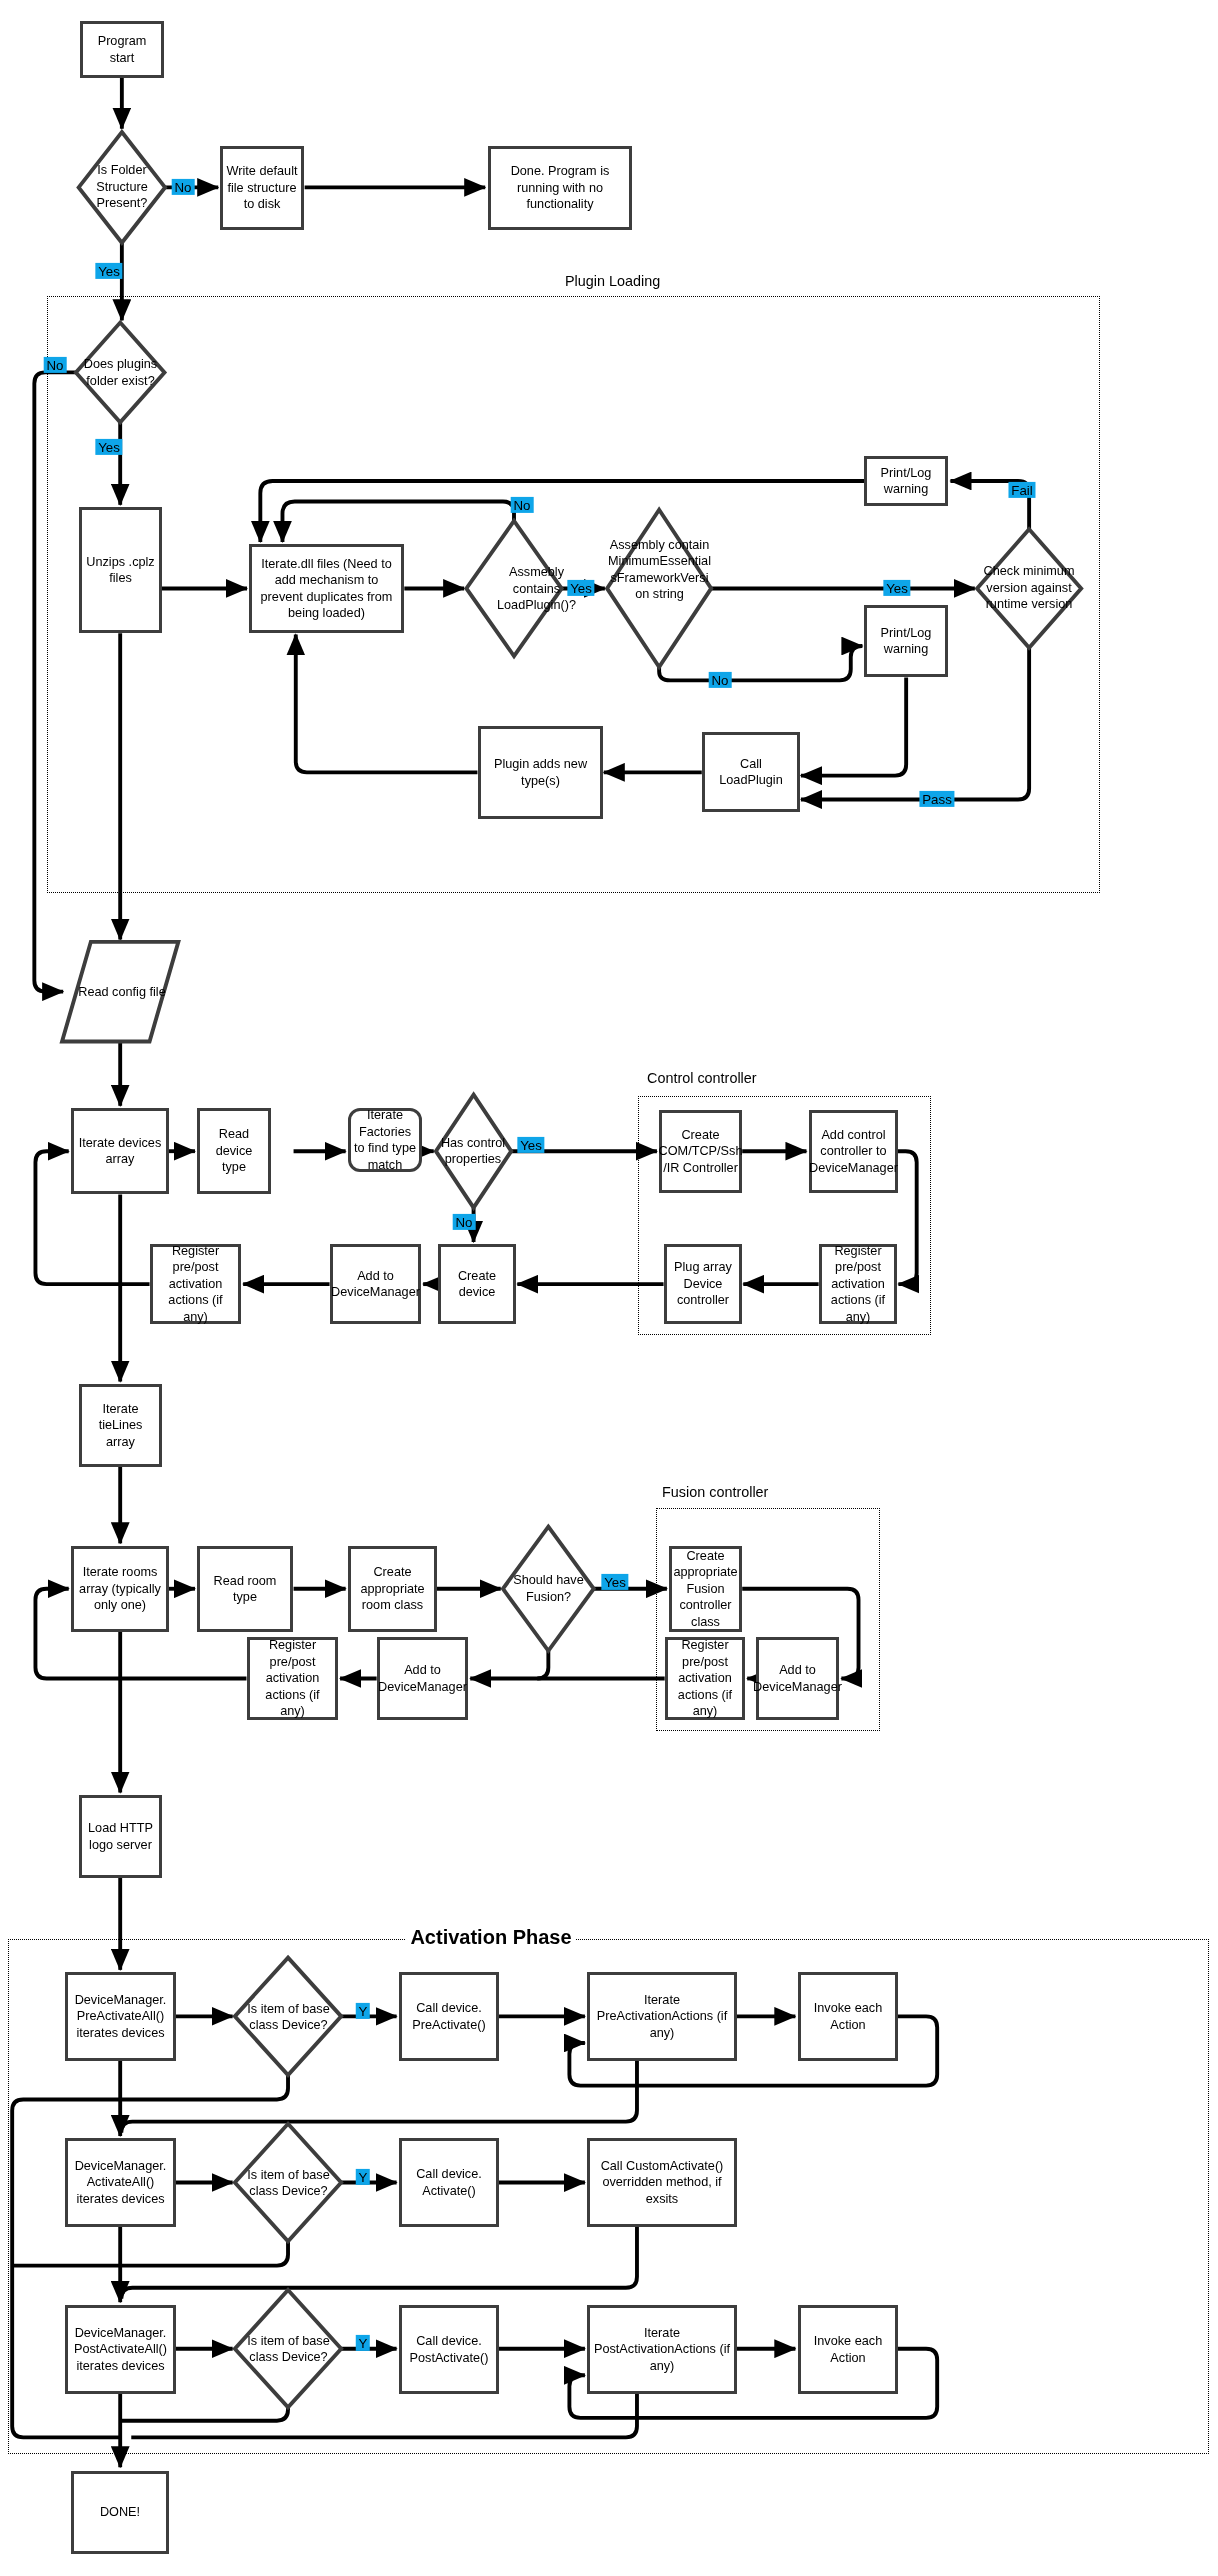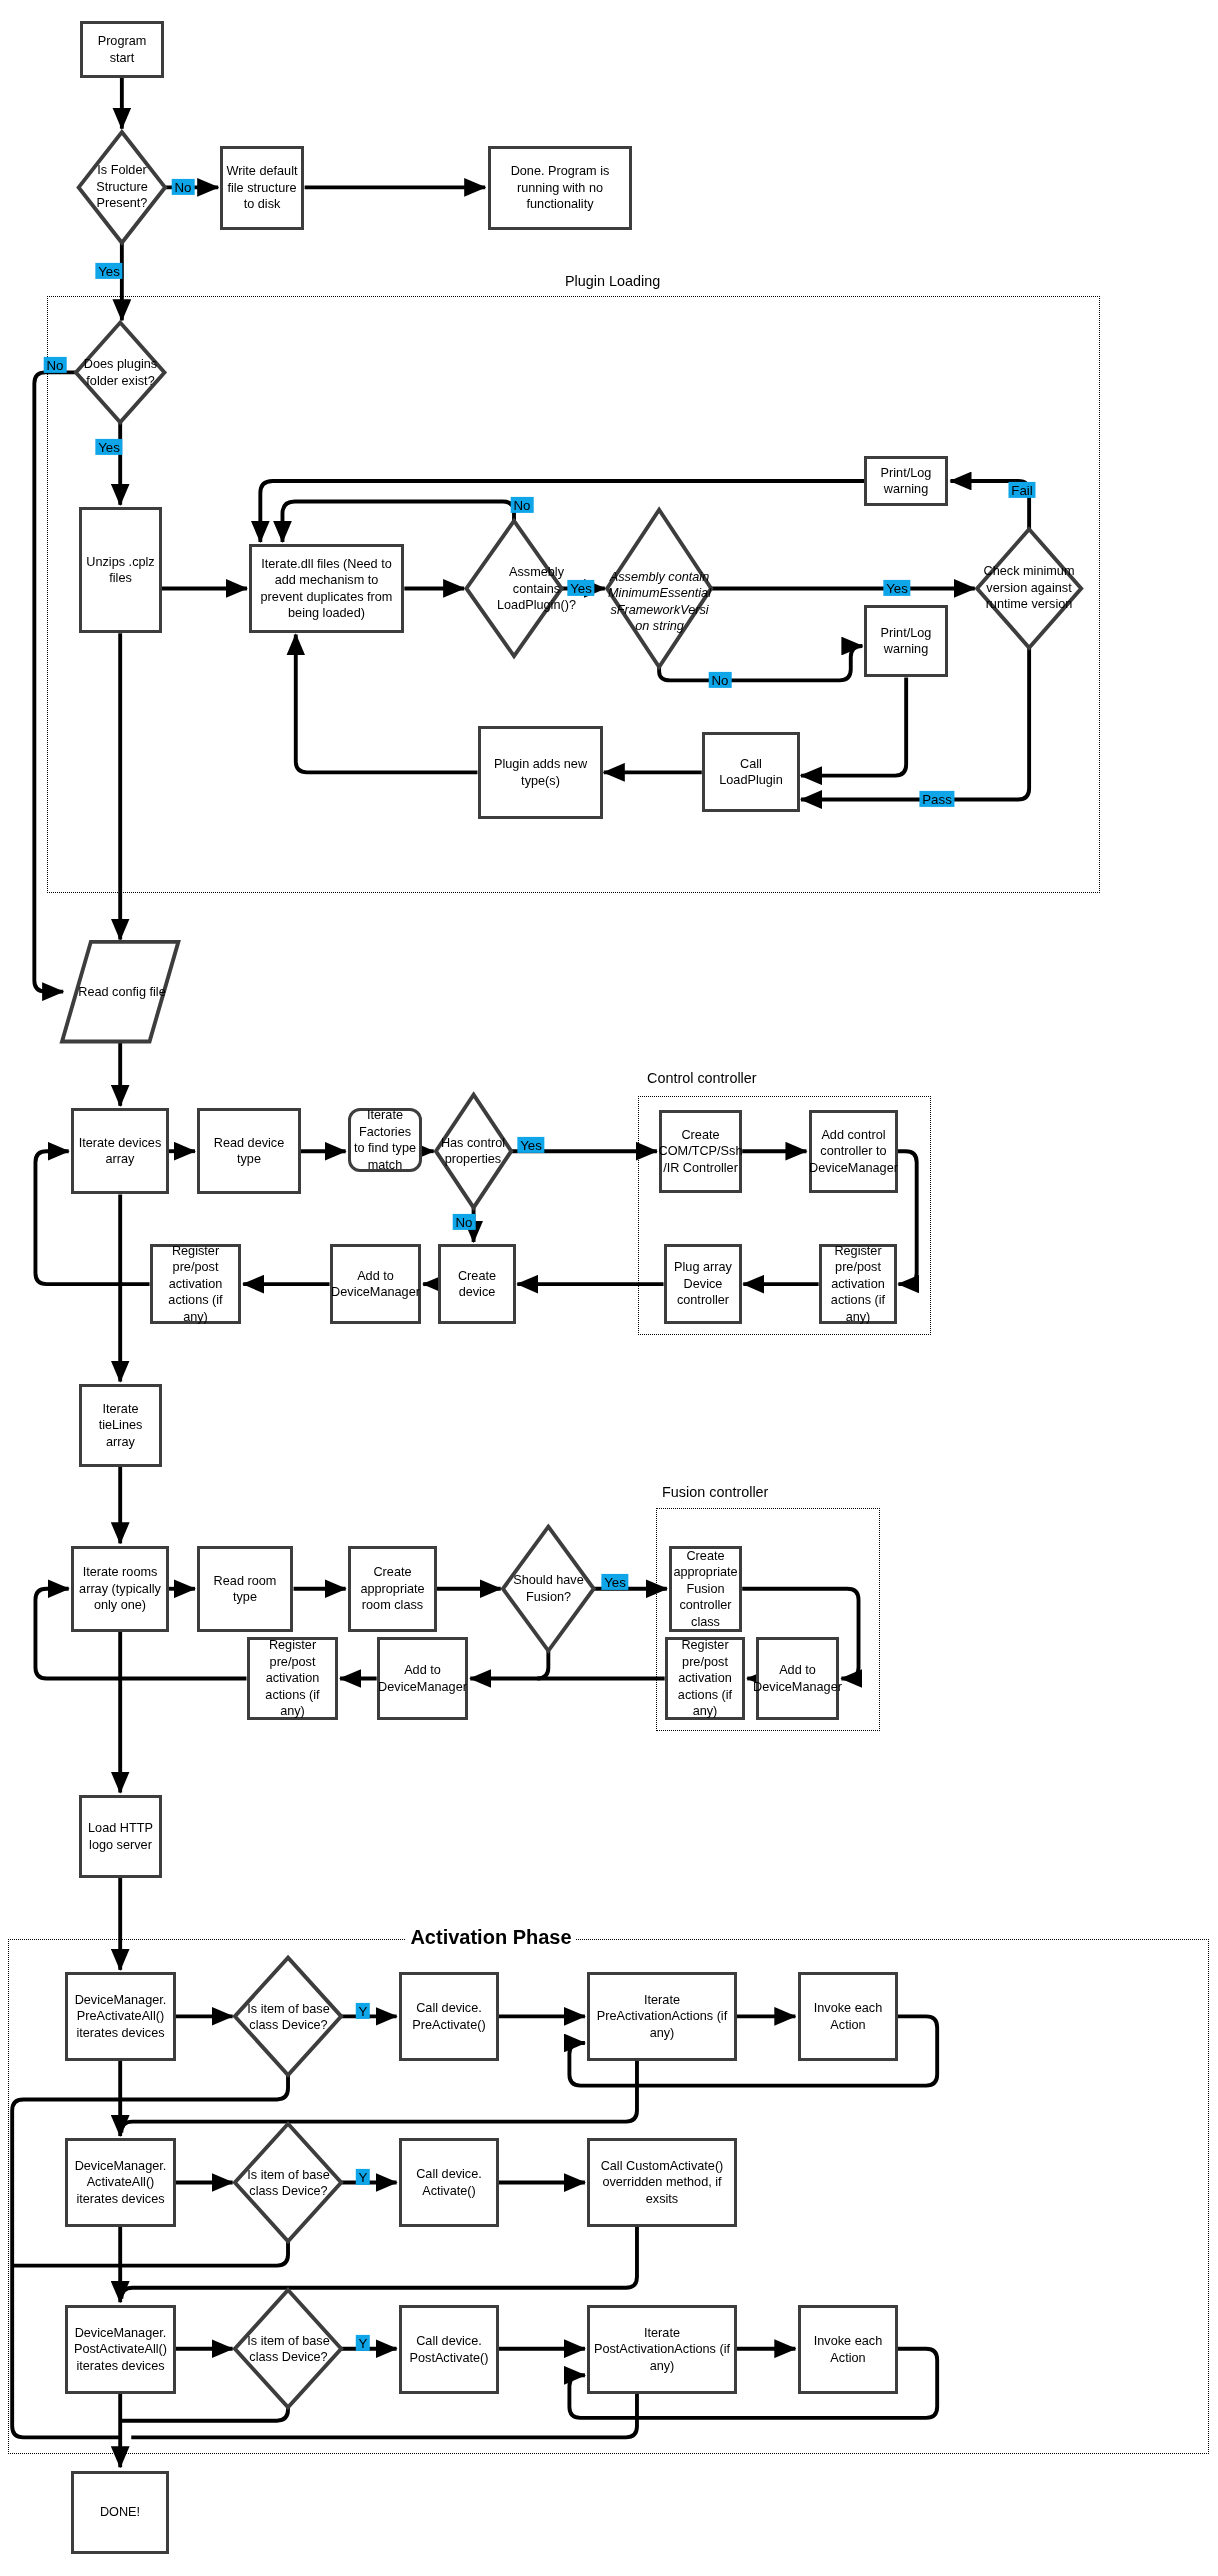--- a/index.html
+++ b/index.html
@@ -149,21 +149,21 @@
     </div>
   <div class="box" style="left:702px;top:732px;width:98px;height:80px;">
       <span>Call LoadPlugin</span>
     </div>
   <div class="box" style="left:478px;top:726px;width:125px;height:93px;">
       <span>Plugin adds new type(s)</span>
     </div>
   <div class="box" style="left:71px;top:1108px;width:98px;height:86px;">
       <span>Iterate devices array</span>
     </div>
-  <div class="box" style="left:197px;top:1108px;width:104px;height:86px;">
+  <div class="box" style="left:197px;top:1108px;width:74px;height:86px;">
       <span>Read device type</span>
     </div>
   <div class="box" style="left:348px;top:1108px;width:74px;height:64px;border-radius:12px;">
       <span>Iterate Factories to find type match</span>
     </div>
   <div class="box" style="left:659px;top:1110px;width:83px;height:83px;">
       <span>Create COM/TCP/Ssh /IR Controller</span>
     </div>
   <div class="box" style="left:809px;top:1110px;width:89px;height:83px;">
       <span>Add control controller to DeviceManager</span>
@@ -246,21 +246,21 @@
   <div class="box" style="left:798px;top:2305px;width:100px;height:89px;">
       <span>Invoke each Action</span>
     </div>
   <div class="box" style="left:71px;top:2471px;width:98px;height:83px;">
       <span>DONE!</span>
     </div>
 
   <div class="dt" style="left:83px;top:154px;width:78px;height:66px;">Is Folder Structure Present?</div>
   <div class="dt" style="left:76px;top:345px;width:89px;height:55px;">Does plugins folder exist?</div>
   <div class="dt" style="left:492px;top:550px;width:89px;height:78px;">Assmebly contains LoadPlugin()?</div>
-  <div class="dt break" style="left:608px;top:546px;width:103px;height:111px;font-style:italic;">Assembly contain MinimumEssentialsFrameworkVersion string</div>
+  <div class="dt break" style="left:608px;top:514px;width:103px;height:111px;">Assembly contain MinimumEssentialsFrameworkVersion string</div>
   <div class="dt" style="left:982px;top:555px;width:94px;height:66px;">Check minimum version against runtime version</div>
   <div class="dt" style="left:440px;top:1118px;width:66px;height:66px;">Has control properties</div>
   <div class="dt" style="left:507px;top:1561px;width:83px;height:55px;">Should have Fusion?</div>
   <div class="dt" style="left:247px;top:1978px;width:83px;height:78px;">Is item of base class Device?</div>
   <div class="dt" style="left:247px;top:2144px;width:83px;height:78px;">Is item of base class Device?</div>
   <div class="dt" style="left:247px;top:2310px;width:83px;height:78px;">Is item of base class Device?</div>
   <div class="dt" style="left:72px;top:942px;width:100px;height:100px;">Read config file</div>
 
   <div class="lbl" style="left:183px;top:187px;">No</div>
   <div class="lbl" style="left:109px;top:271px;">Yes</div>

